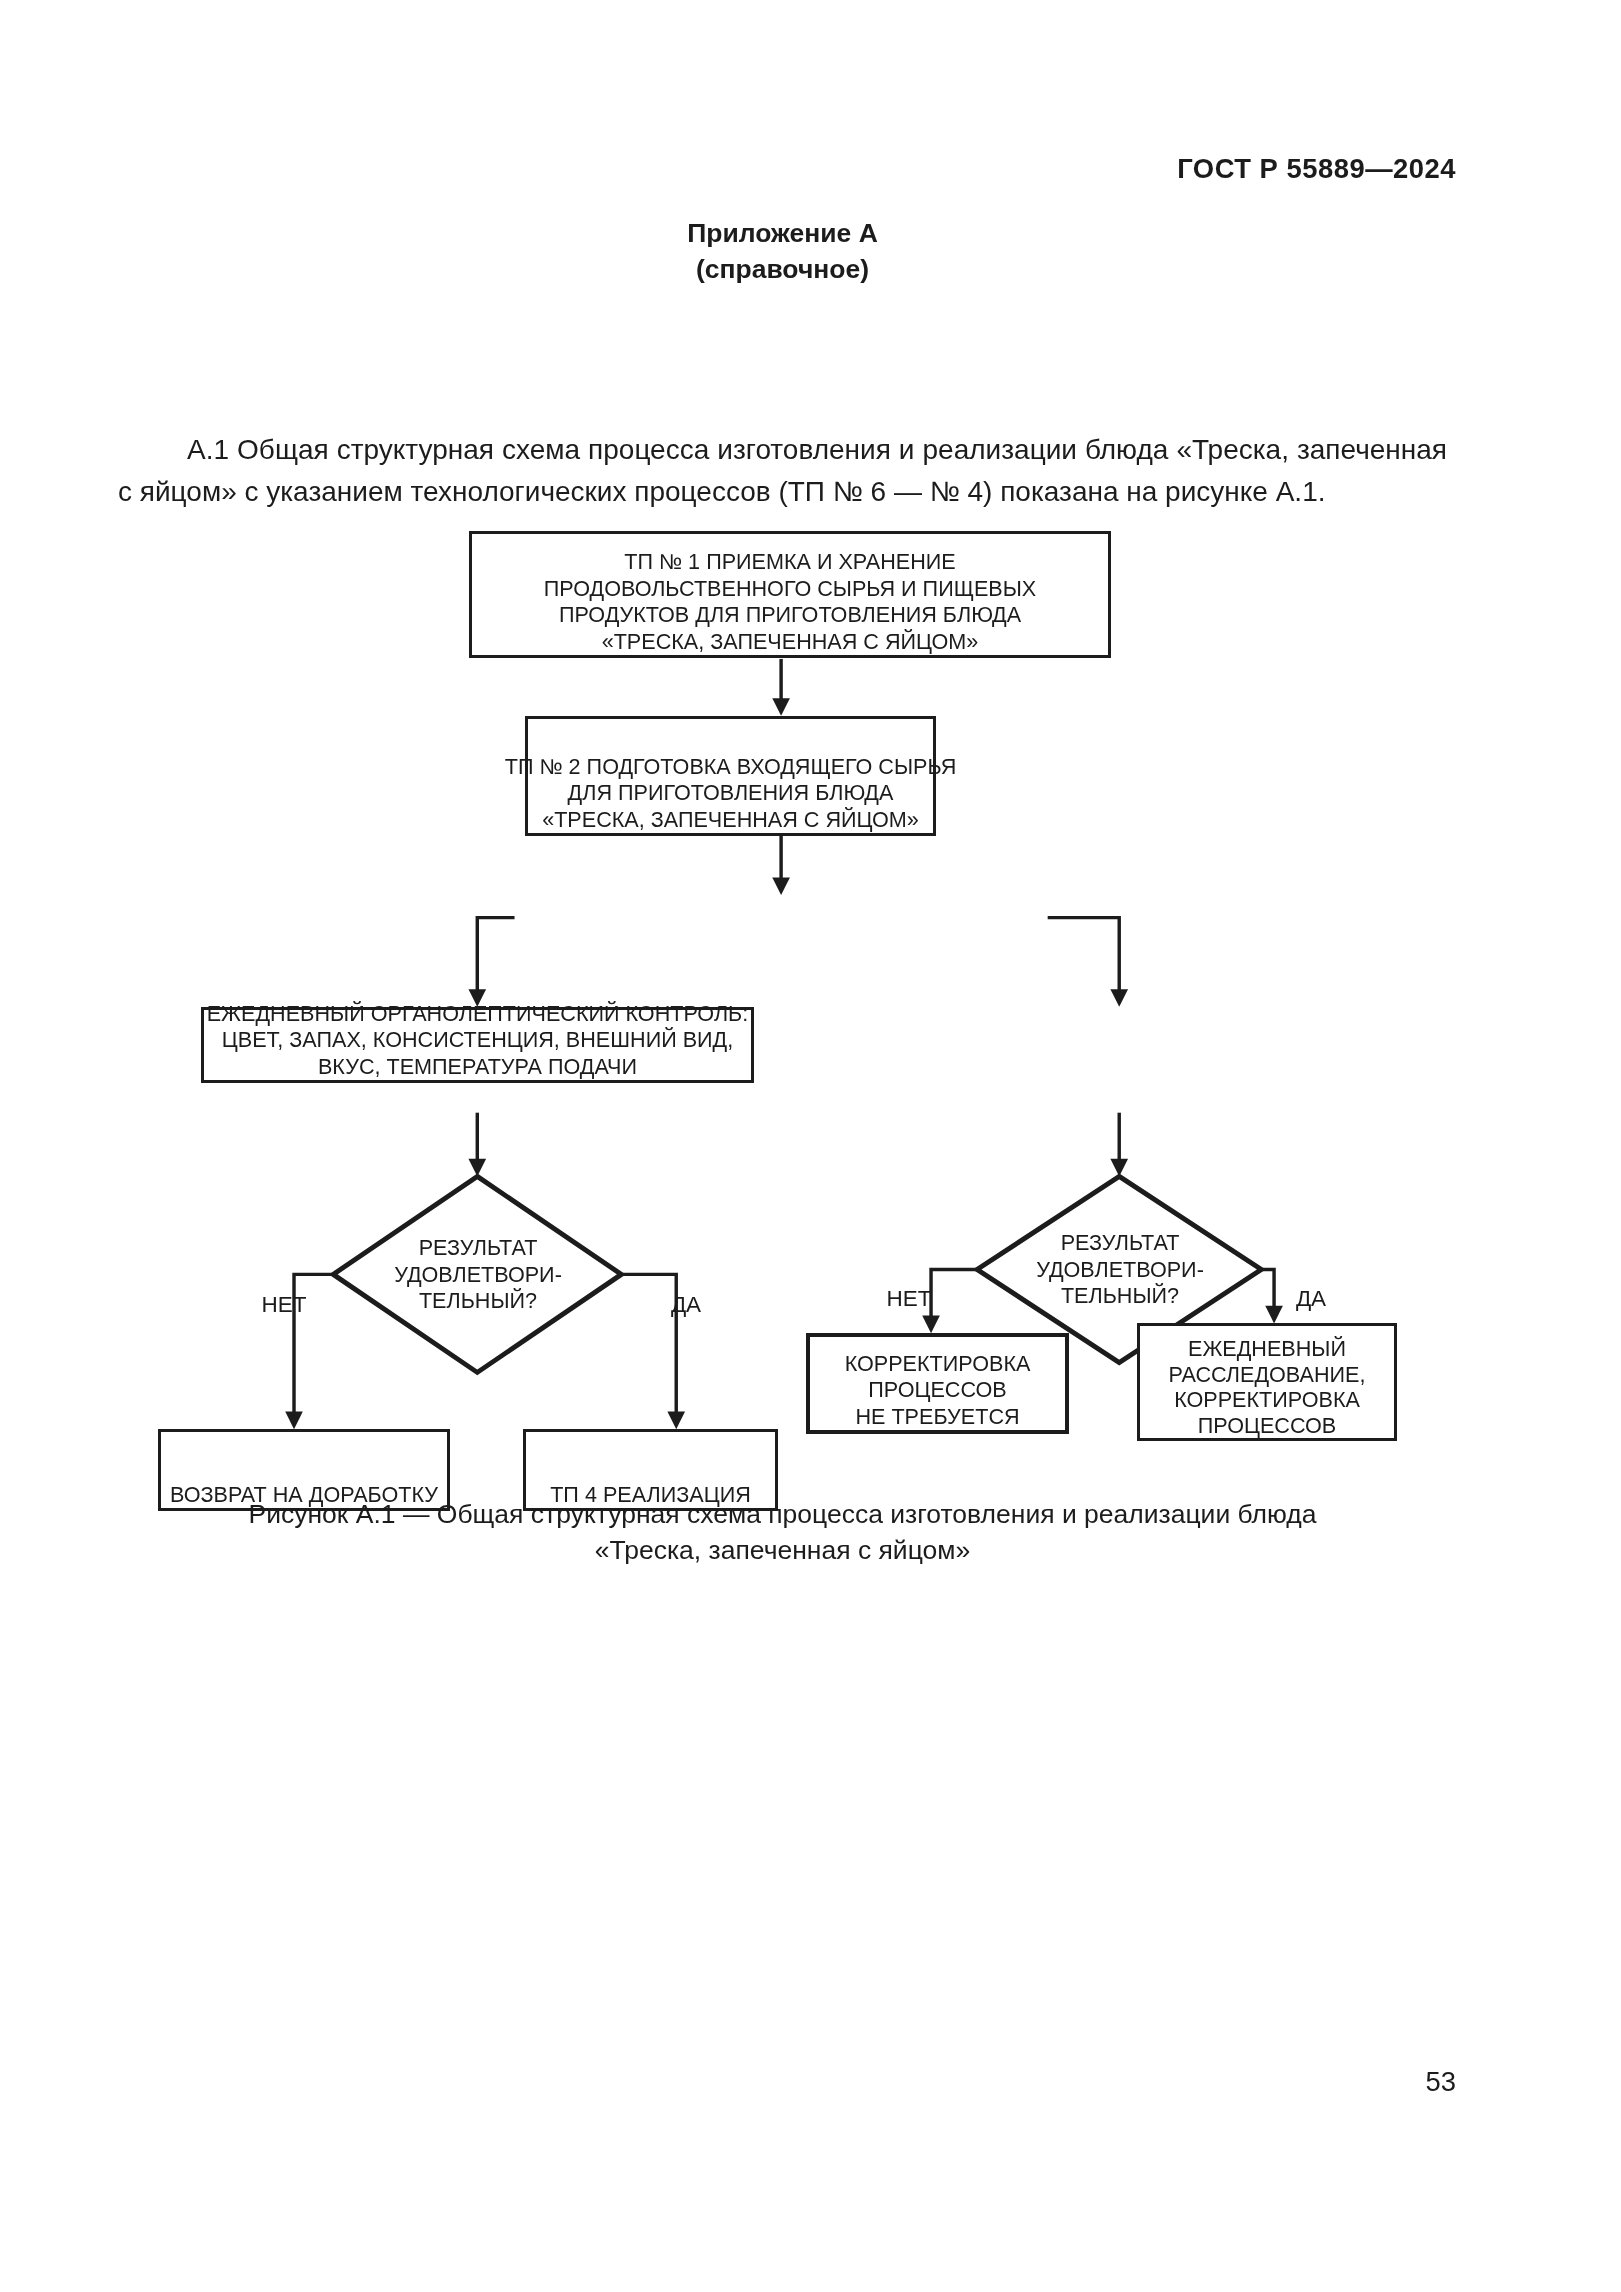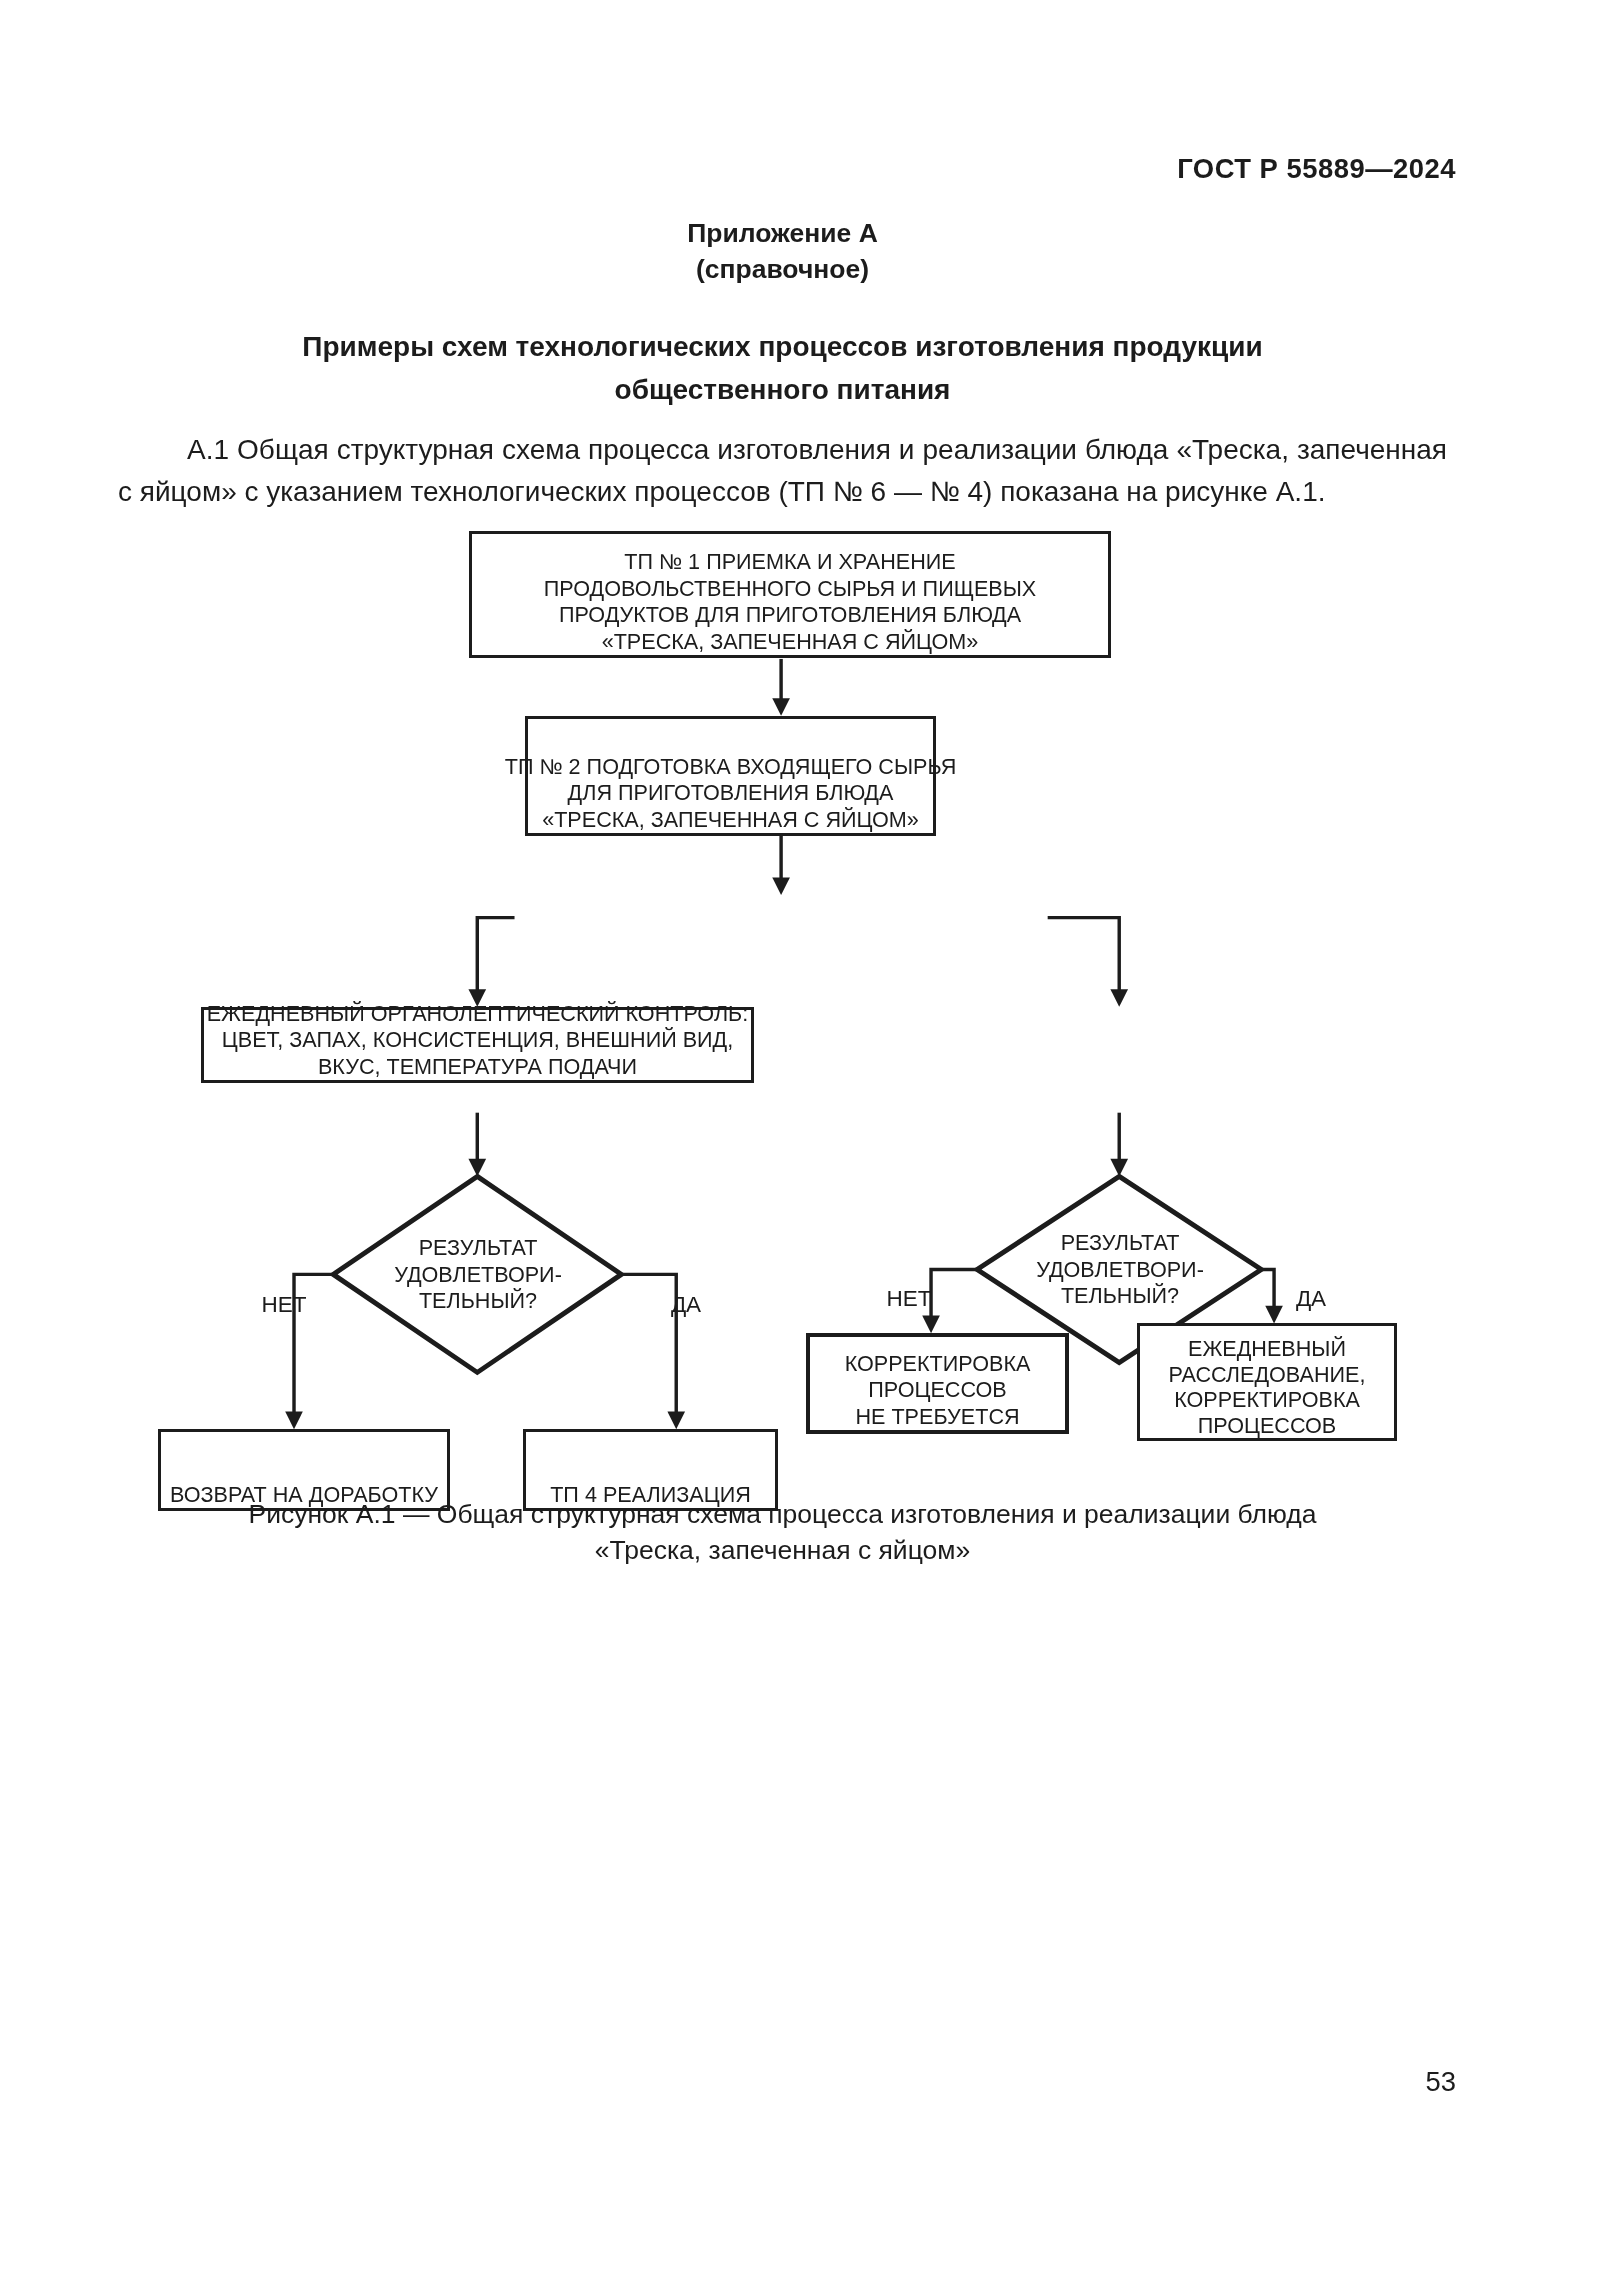--- a/index.html
+++ b/index.html
@@ -29,24 +29,20 @@
 </head>
 <body>
 
 <div class="page">
 
   <div class="abs doc-header">ГОСТ Р 55889—2024</div>
 
   <div class="abs annex-type">(справочное)</div>
   <div class="abs annex-label">Приложение А</div>
 
-  <div class="abs doc-title">
-    <div>Примеры схем технологических процессов изготовления продукции</div>
-    <div>общественного питания</div>
-  </div>
 
   <div class="abs intro">А.1 Общая структурная схема процесса изготовления и реализации блюда «Треска, запеченная с яйцом» с указанием технологических процессов (ТП № 6 — № 4) показана на рисунке А.1.</div>
 
   <svg class="abs fc-svg" width="1621" height="2293" viewBox="0 0 1654 2339" fill="none" stroke="#1c1c1c" stroke-width="3.5">
     <line x1="797" y1="672" x2="797" y2="714"></line>
     <polygon points="788,712 806,712 797,730" fill="#1c1c1c" stroke="none"></polygon>
 
     <line x1="797" y1="852" x2="797" y2="897"></line>
     <polygon points="788,895 806,895 797,913" fill="#1c1c1c" stroke="none"></polygon>
 

